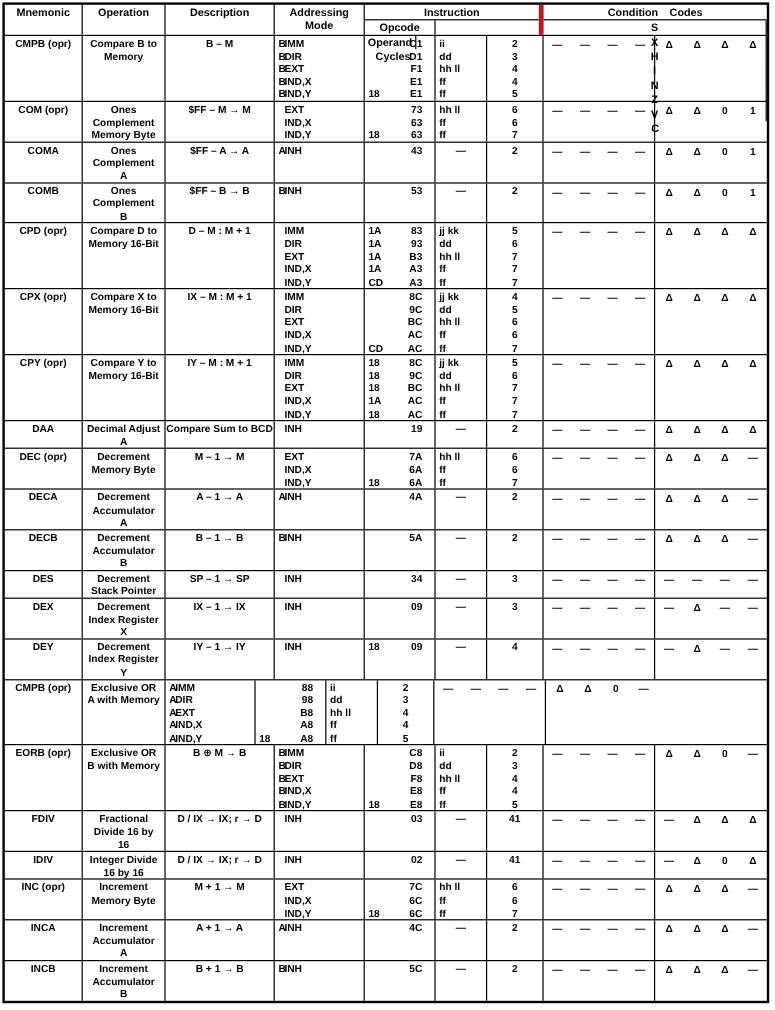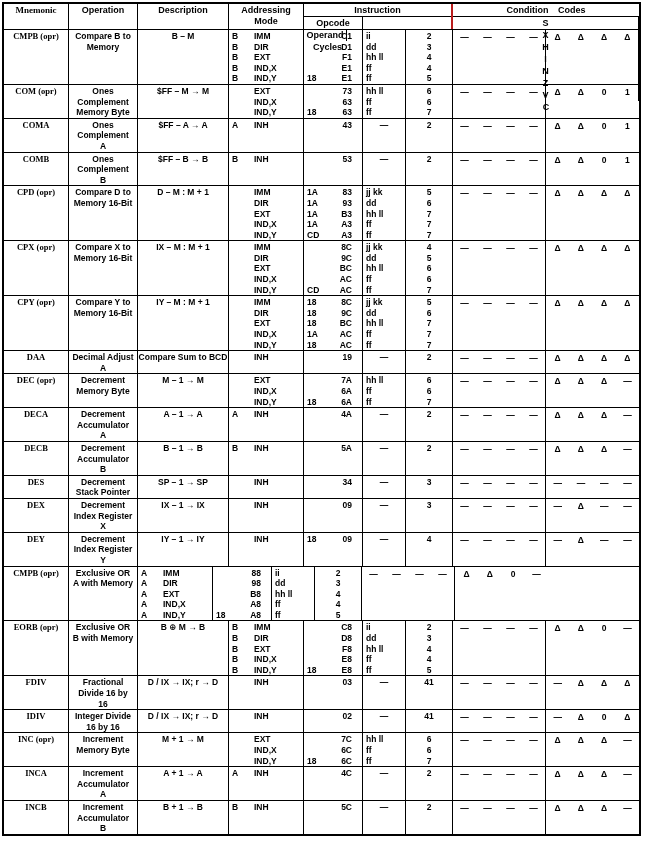--- a/index.html
+++ b/index.html
@@ -10,36 +10,36 @@
     -webkit-font-smoothing:antialiased;
   }
   .itable{
     margin:2px 0 0 2px;
     width:639px;
     border:2px solid #000;
     box-sizing:border-box;
     background:#fff;
   }
   
-  .c-mnemonic{width:65px;font-family:Liberation Serif, serif;}
+  .c-mnemonic{width:65px;}
   .c-operation{width:69px;}
   .c-description{width:91px;}
   .c-addr{width:75px;}
   .c-opcode{width:59px;}
   .c-operand{width:43px;}
   .c-cycles{width:47px;}
   .c-sxhi{width:93px;}
   .c-nzvc{width:93px;border-right:none !important;}
   
   .thead{display:flex;border-bottom:1px solid #000;font-size:9px;}
   .hcell{
     border-right:1px solid #000;box-sizing:border-box;
     text-align:center;padding-top:1px;line-height:11px;height:25px;
   }
-  .hgroup{box-sizing:border-box;border-right:2px solid #b91c1c;height:25px;}
+  .hgroup{box-sizing:border-box;border-right:4px solid #b91c1c;height:25px;}
   .hgroup-cc{border-right:none;}
   .hgroup-title{height:12px;line-height:12px;text-align:center;border-bottom:1px solid #000;}
   .hgroup-title.wide{word-spacing:7px;}
   .hgroup-sub{display:flex;height:12px;flex-direction:column;}
   .hsub{box-sizing:border-box;border-right:1px solid #000;text-align:center;line-height:12px;}
   .hsub:last-child{border-right:none;}
   .ccsub{flex:1;box-sizing:border-box;border-right:1px solid #000;text-align:center;line-height:12px;}
   .ccsub:last-child{border-right:none;}
   .w-instr{width:149px;}
   .w-cc{width:186px;}
@@ -49,21 +49,21 @@
   .trow:last-child{border-bottom:none;}
   .col{
     box-sizing:border-box;border-right:1px solid #000;
     padding-top:1px;line-height:10.6px;min-height:100%;
   }
   .c-mnemonic,.c-operation,.c-description,.c-cycles{text-align:center;}
   .tline{line-height:10.6px;}
   
   .ml{position:relative;line-height:10.6px;}
   .ml .reg{position:absolute;left:3px;top:0;}
-  .ml .mode{margin-left:25px;display:inline-block;}
+  .ml .mode{margin-left:8px;display:inline-block;}
   
   .opl{display:flex;justify-content:space-between;padding:0 10px 0 3px;line-height:10.6px;}
   
   .odl{padding-left:3px;line-height:10.6px;}
   .odl.dash{padding-left:0;text-align:center;}
   
   .c-sxhi,.c-nzvc{display:flex;align-items:flex-start;}
   .ccq{flex:1;text-align:center;line-height:10.6px;padding-top:1px;}
 </style>
 </head>

